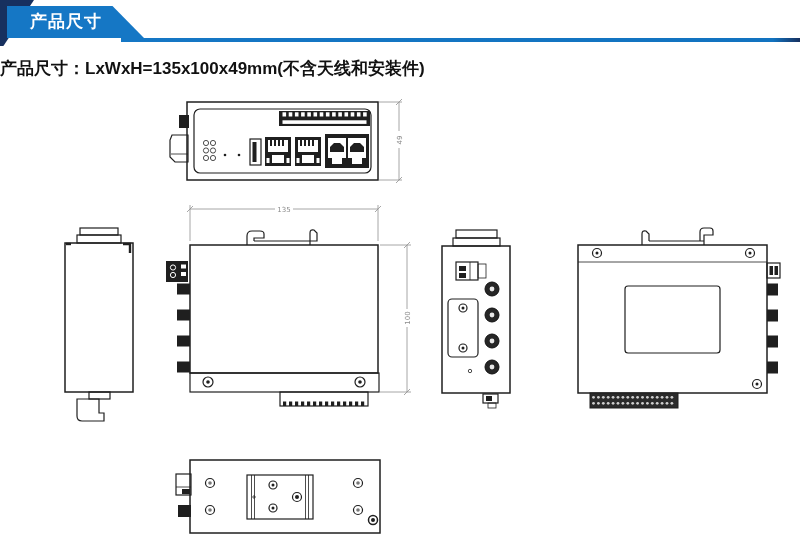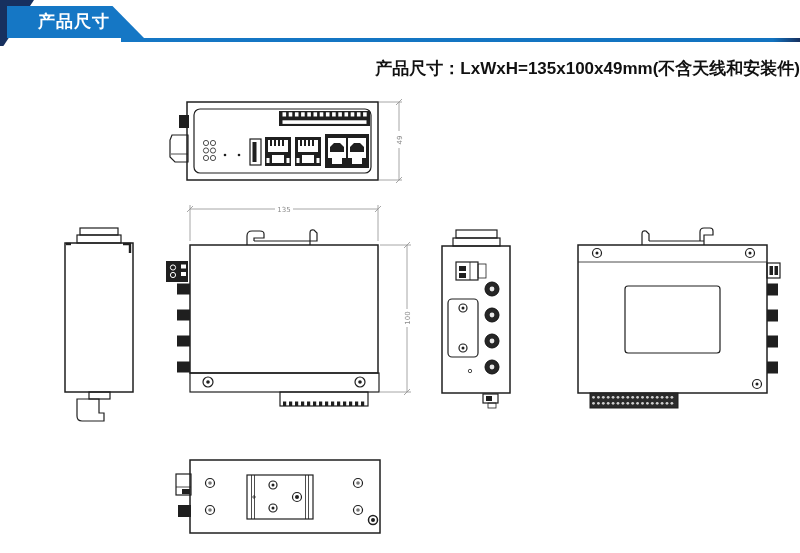--- a/index.html
+++ b/index.html
@@ -5,26 +5,26 @@
   html,body { margin:0; padding:0; background:#fff; }
   .page { position:relative; width:800px; height:553px; background:#ffffff; overflow:hidden;
           font-family:"Liberation Sans", sans-serif; }
 
   
   .banner-navy { position:absolute; left:0; top:0; width:34px; height:46px; background:#17305f;
                  clip-path:polygon(0 0, 100% 0, 10% 100%, 0 100%); }
   .banner { position:absolute; left:7px; top:6px; width:137px; height:32px; background:#1577c5;
             clip-path:polygon(0 0, 77% 0, 100% 100%, 0 100%);
             color:#fff; font-size:17px; font-weight:bold; line-height:32px;
-            padding-left:31px; box-sizing:border-box; letter-spacing:1px; }
+            padding-left:23px; box-sizing:border-box; letter-spacing:1px; }
   .banner-line { position:absolute; left:121px; top:38px; width:679px; height:4px;
                  background:linear-gradient(90deg,#1577c5 0%,#1273c0 96%,#17305f 100%); }
 
   
-  .title { position:absolute; left:0; top:57px; width:100%; text-align:right;
+  .title { position:absolute; left:0; top:57px; width:100%; text-align:left;
            font-size:17px; font-weight:bold; color:#111; }
 
   
   .ln  { fill:none; stroke:#1f1f1f; stroke-width:1.2; }
   .lnb { fill:none; stroke:#1f1f1f; stroke-width:1.5; }
   .lnt { fill:none; stroke:#1f1f1f; stroke-width:0.8; }
   .lnn { fill:none; stroke:#1f1f1f; stroke-width:2.4; }
   .fb  { fill:#1f1f1f; stroke:none; }
   .fw  { fill:#ffffff; stroke:none; }
   .dim { fill:none; stroke:#909090; stroke-width:0.8; }

